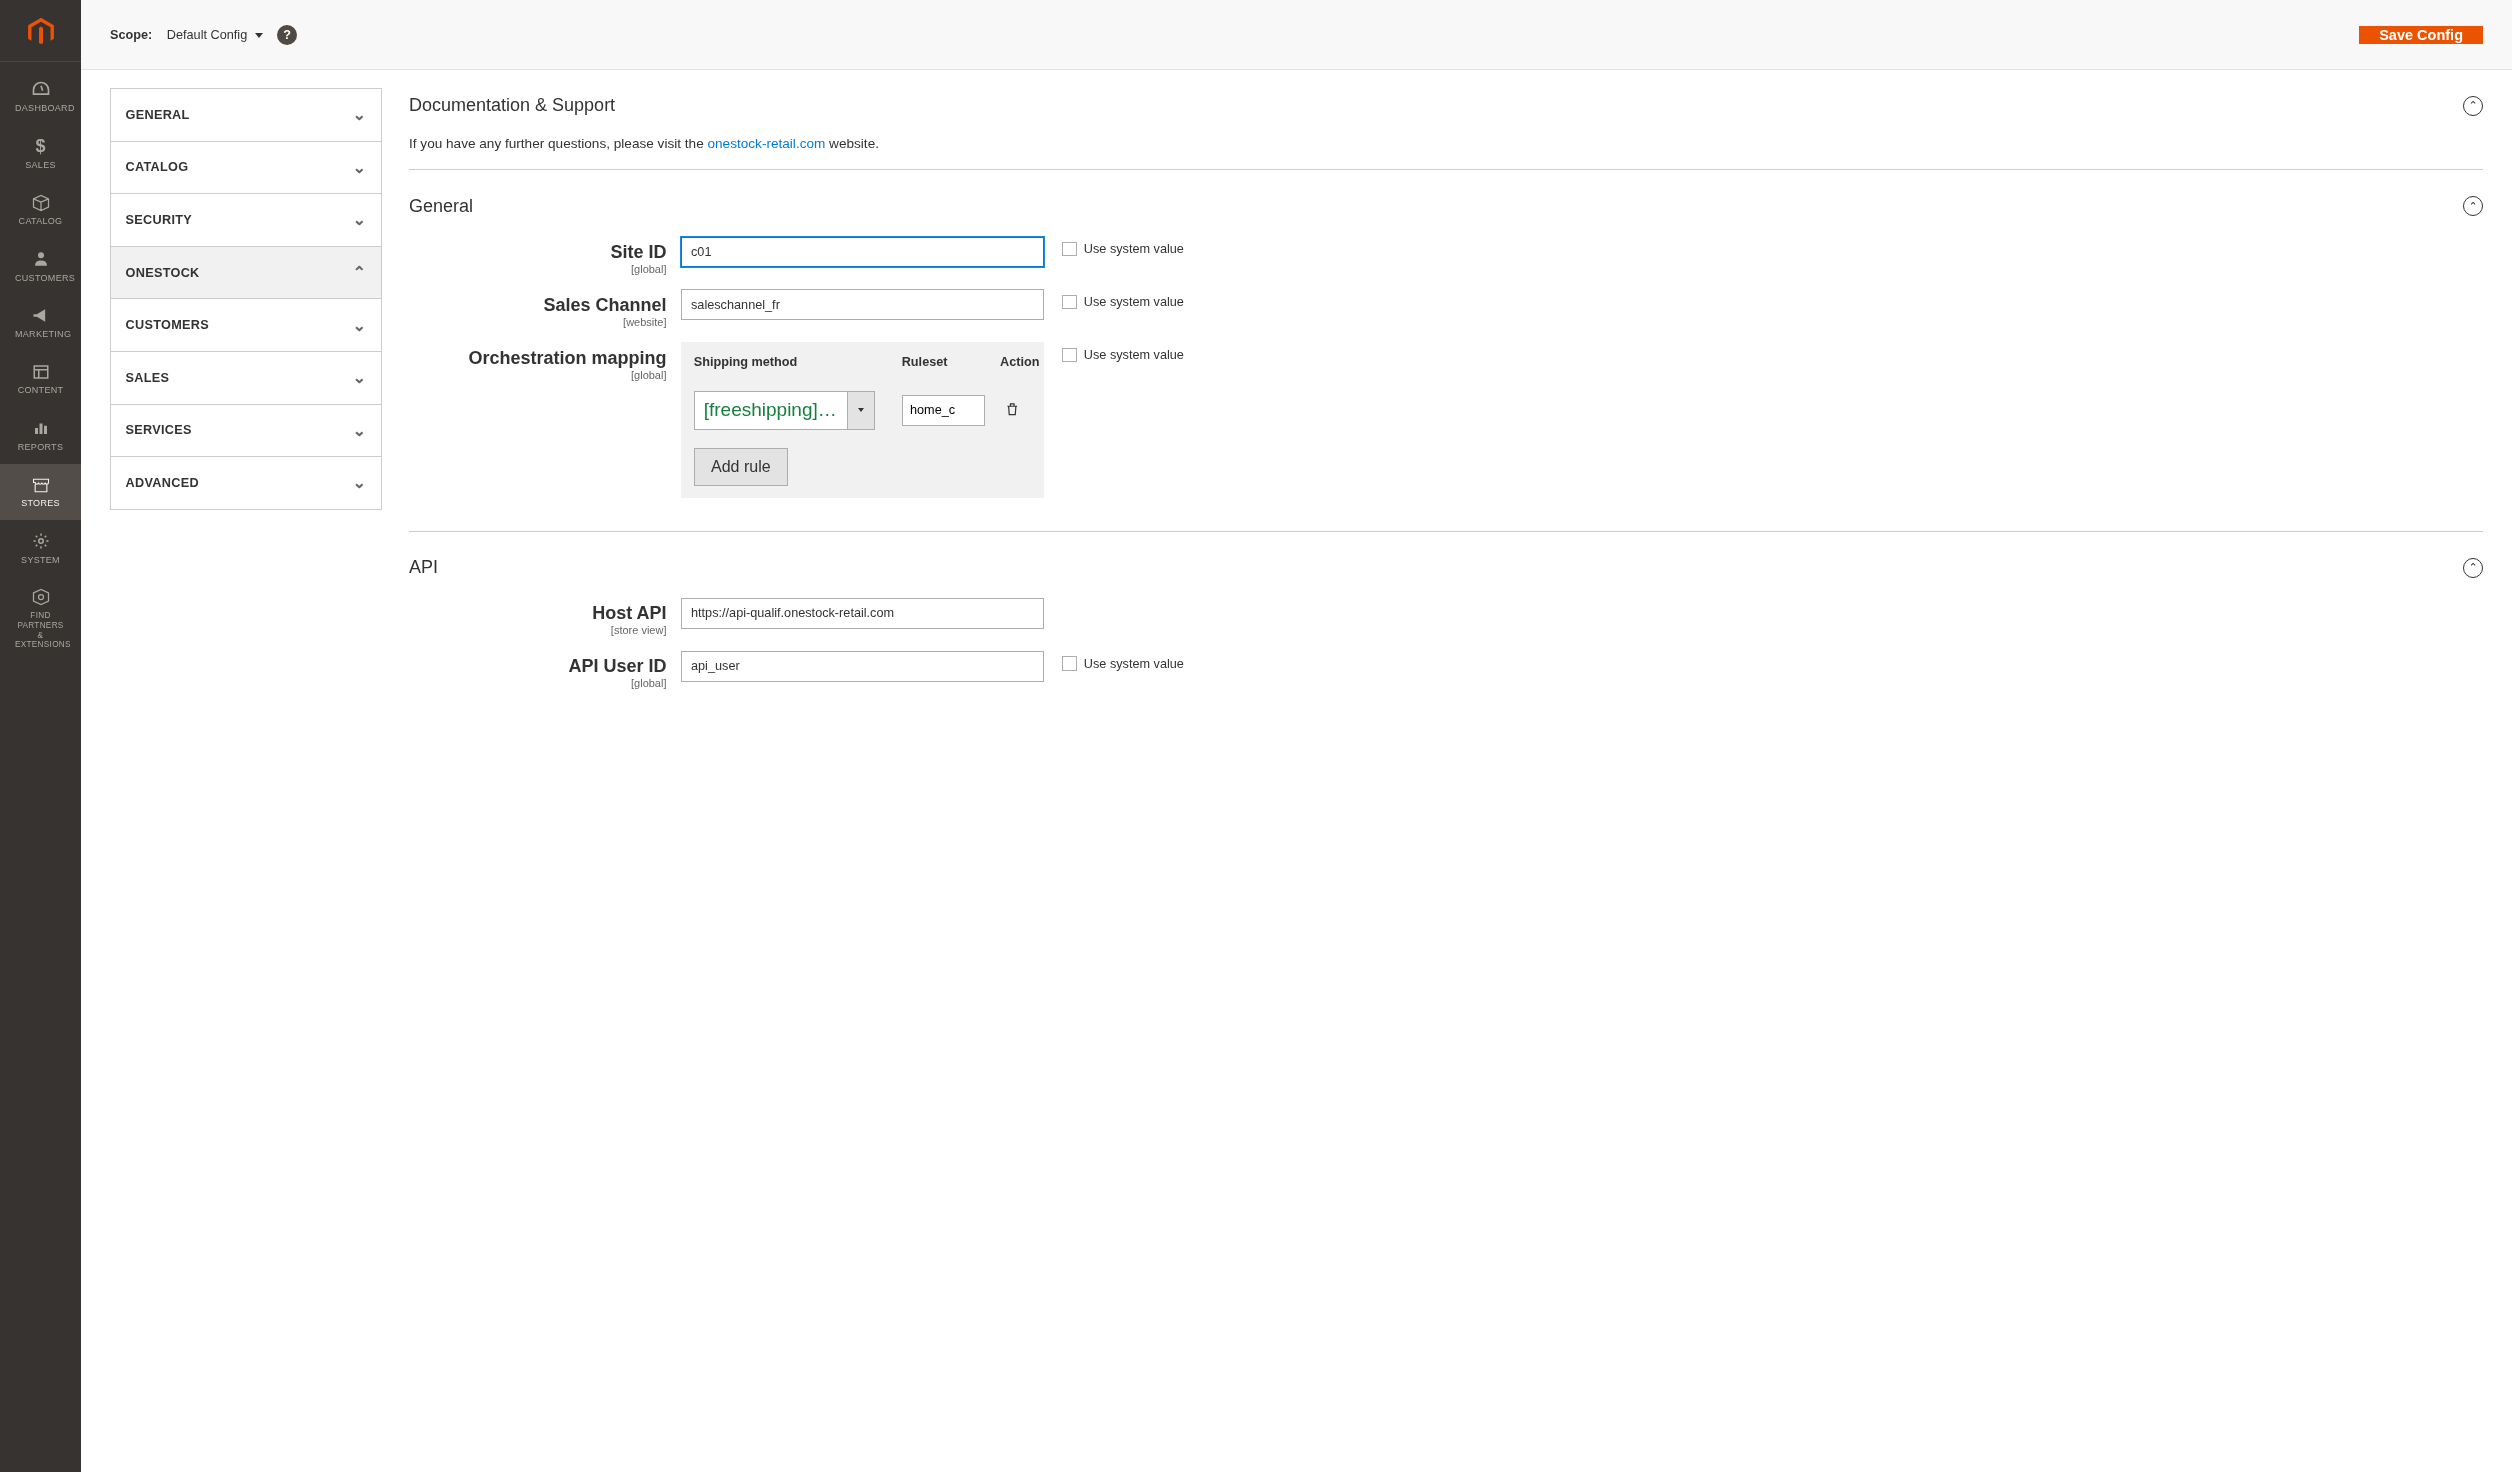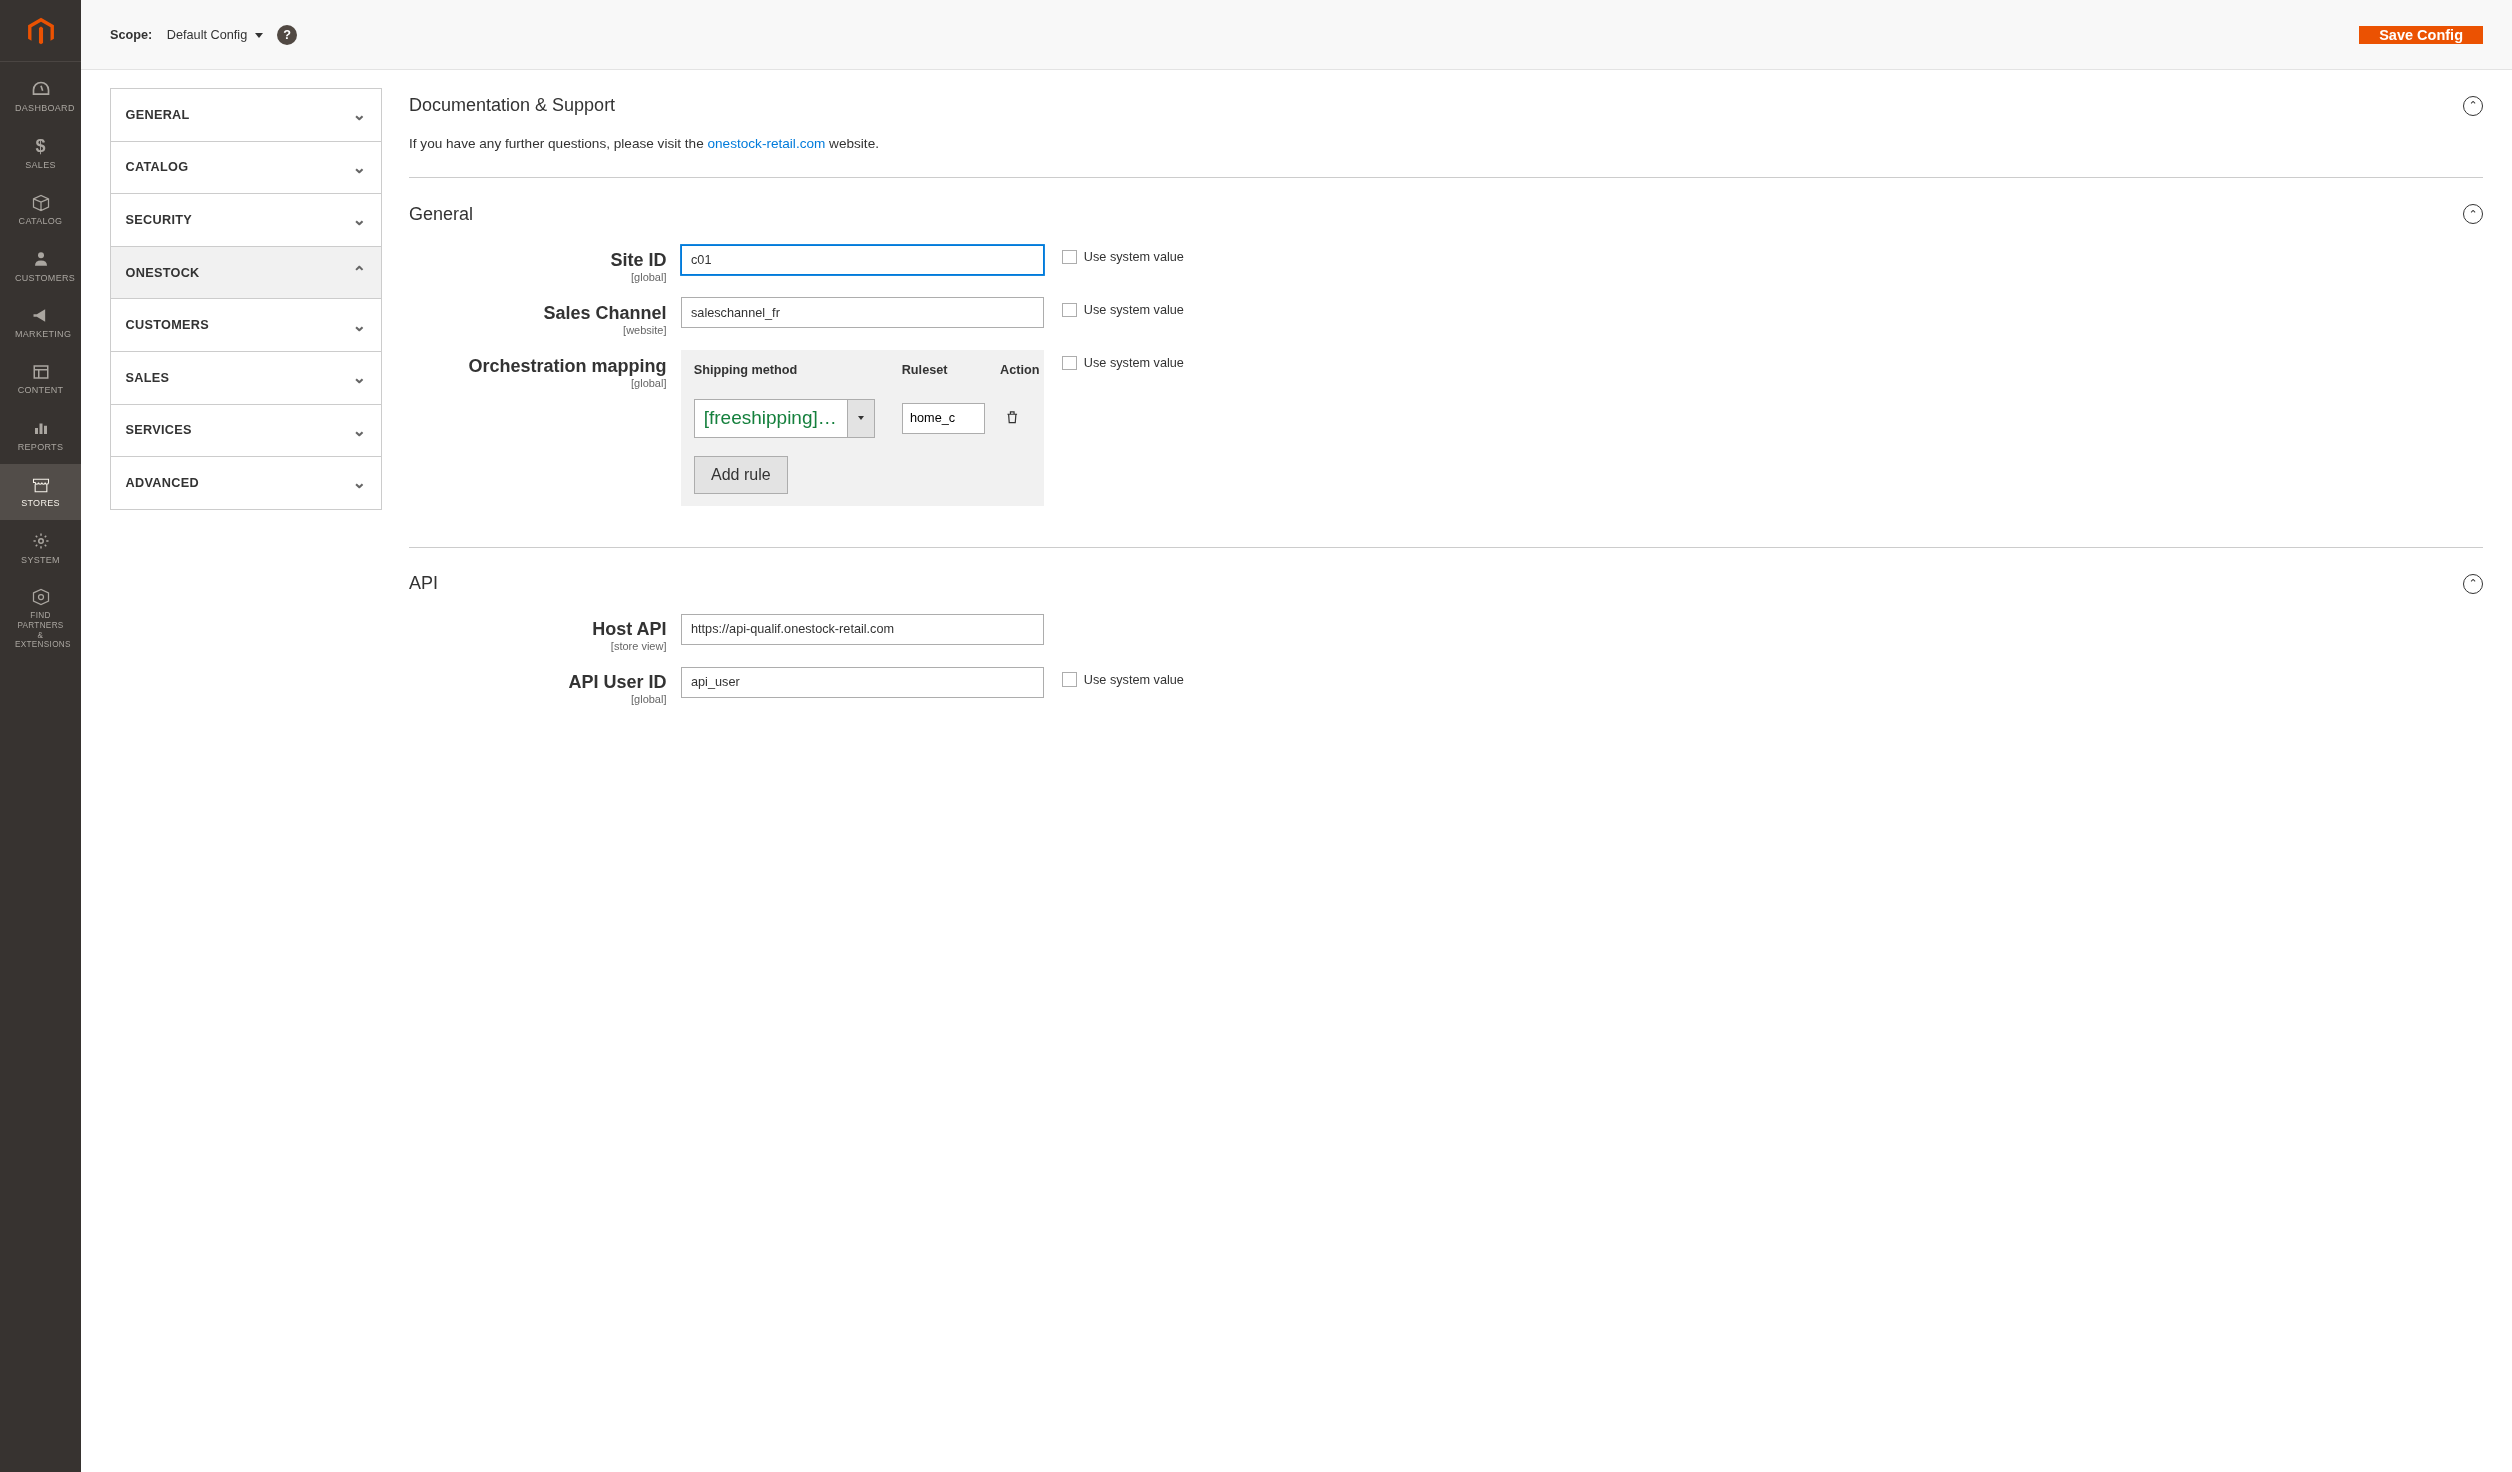--- a/index.html
+++ b/index.html
@@ -118,21 +118,21 @@
       margin-bottom: 12.7px;
     }
     .panel-heading h2 {
       font-size: 18px; font-weight: 400; color: #333;
     }
     .collapse-toggle {
       width: 20px; height: 20px; border: 0.9px solid #333; border-radius: 50%;
       display: flex; align-items: center; justify-content: center;
       font-size: 11px; color: #333;
     }
-    .panel-body { padding-bottom: 26px; border-bottom: 0.9px solid #ccc; margin-bottom: 9px; }
+    .panel-body { padding-bottom: 18px; border-bottom: 0.9px solid #ccc; margin-bottom: 9px; }
     .support-text { font-size: 13.6px; color: #333; }
     .support-text a { color: #007bdb; text-decoration: none; }
     
     .form-row {
       display: flex; align-items: flex-start; margin-bottom: 14.5px;
     }
     .form-label-col {
       width: 272px; text-align: right; padding-right: 14.5px; padding-top: 5.4px;
     }
     .form-label { font-size: 18px; font-weight: 600; color: #333; display: block; }

